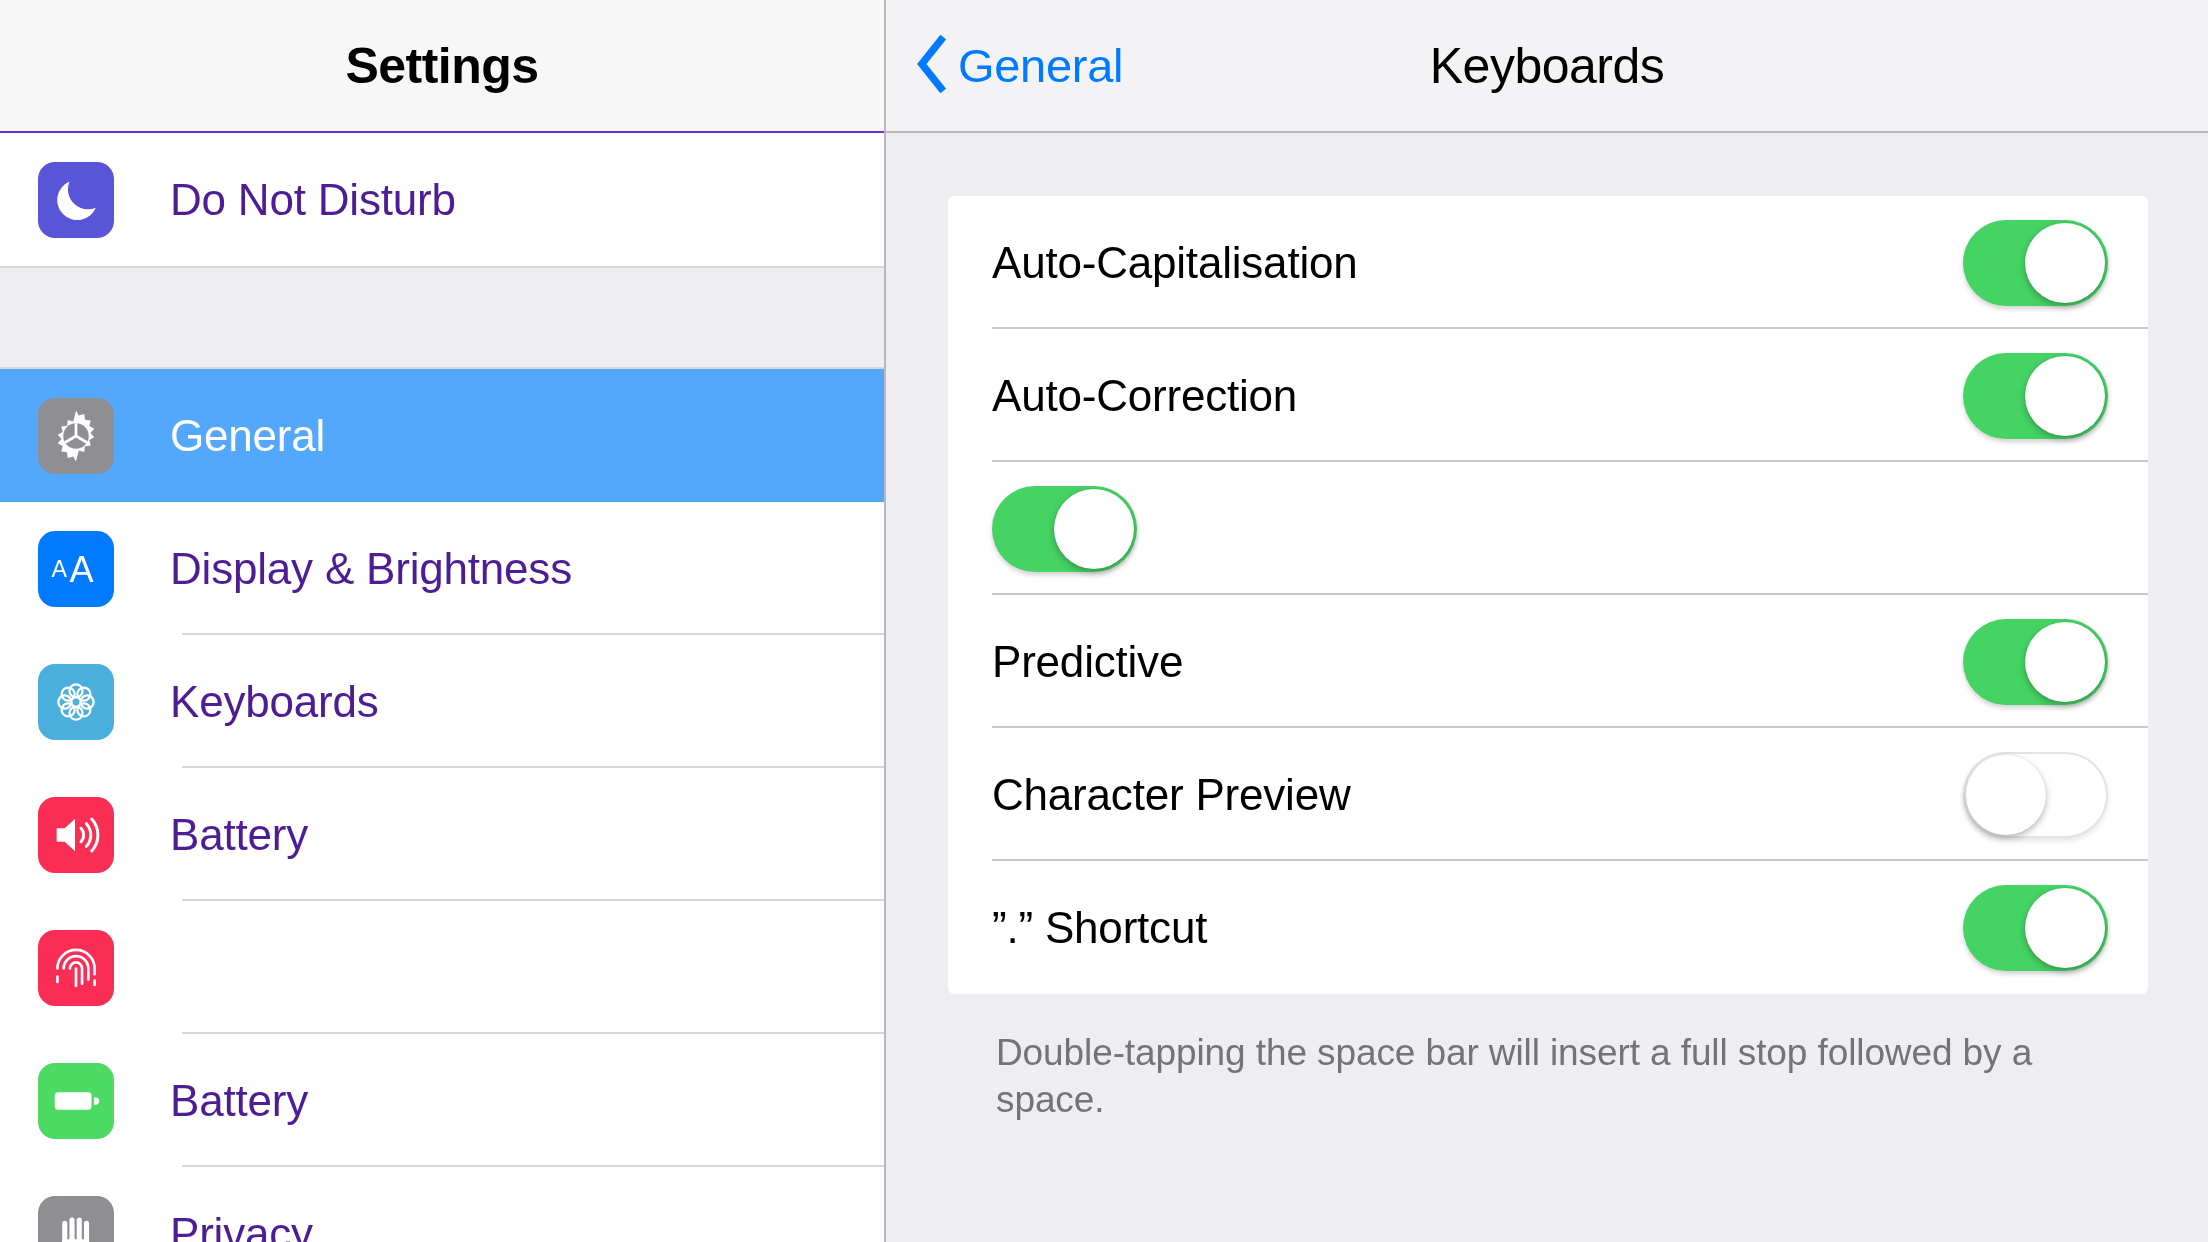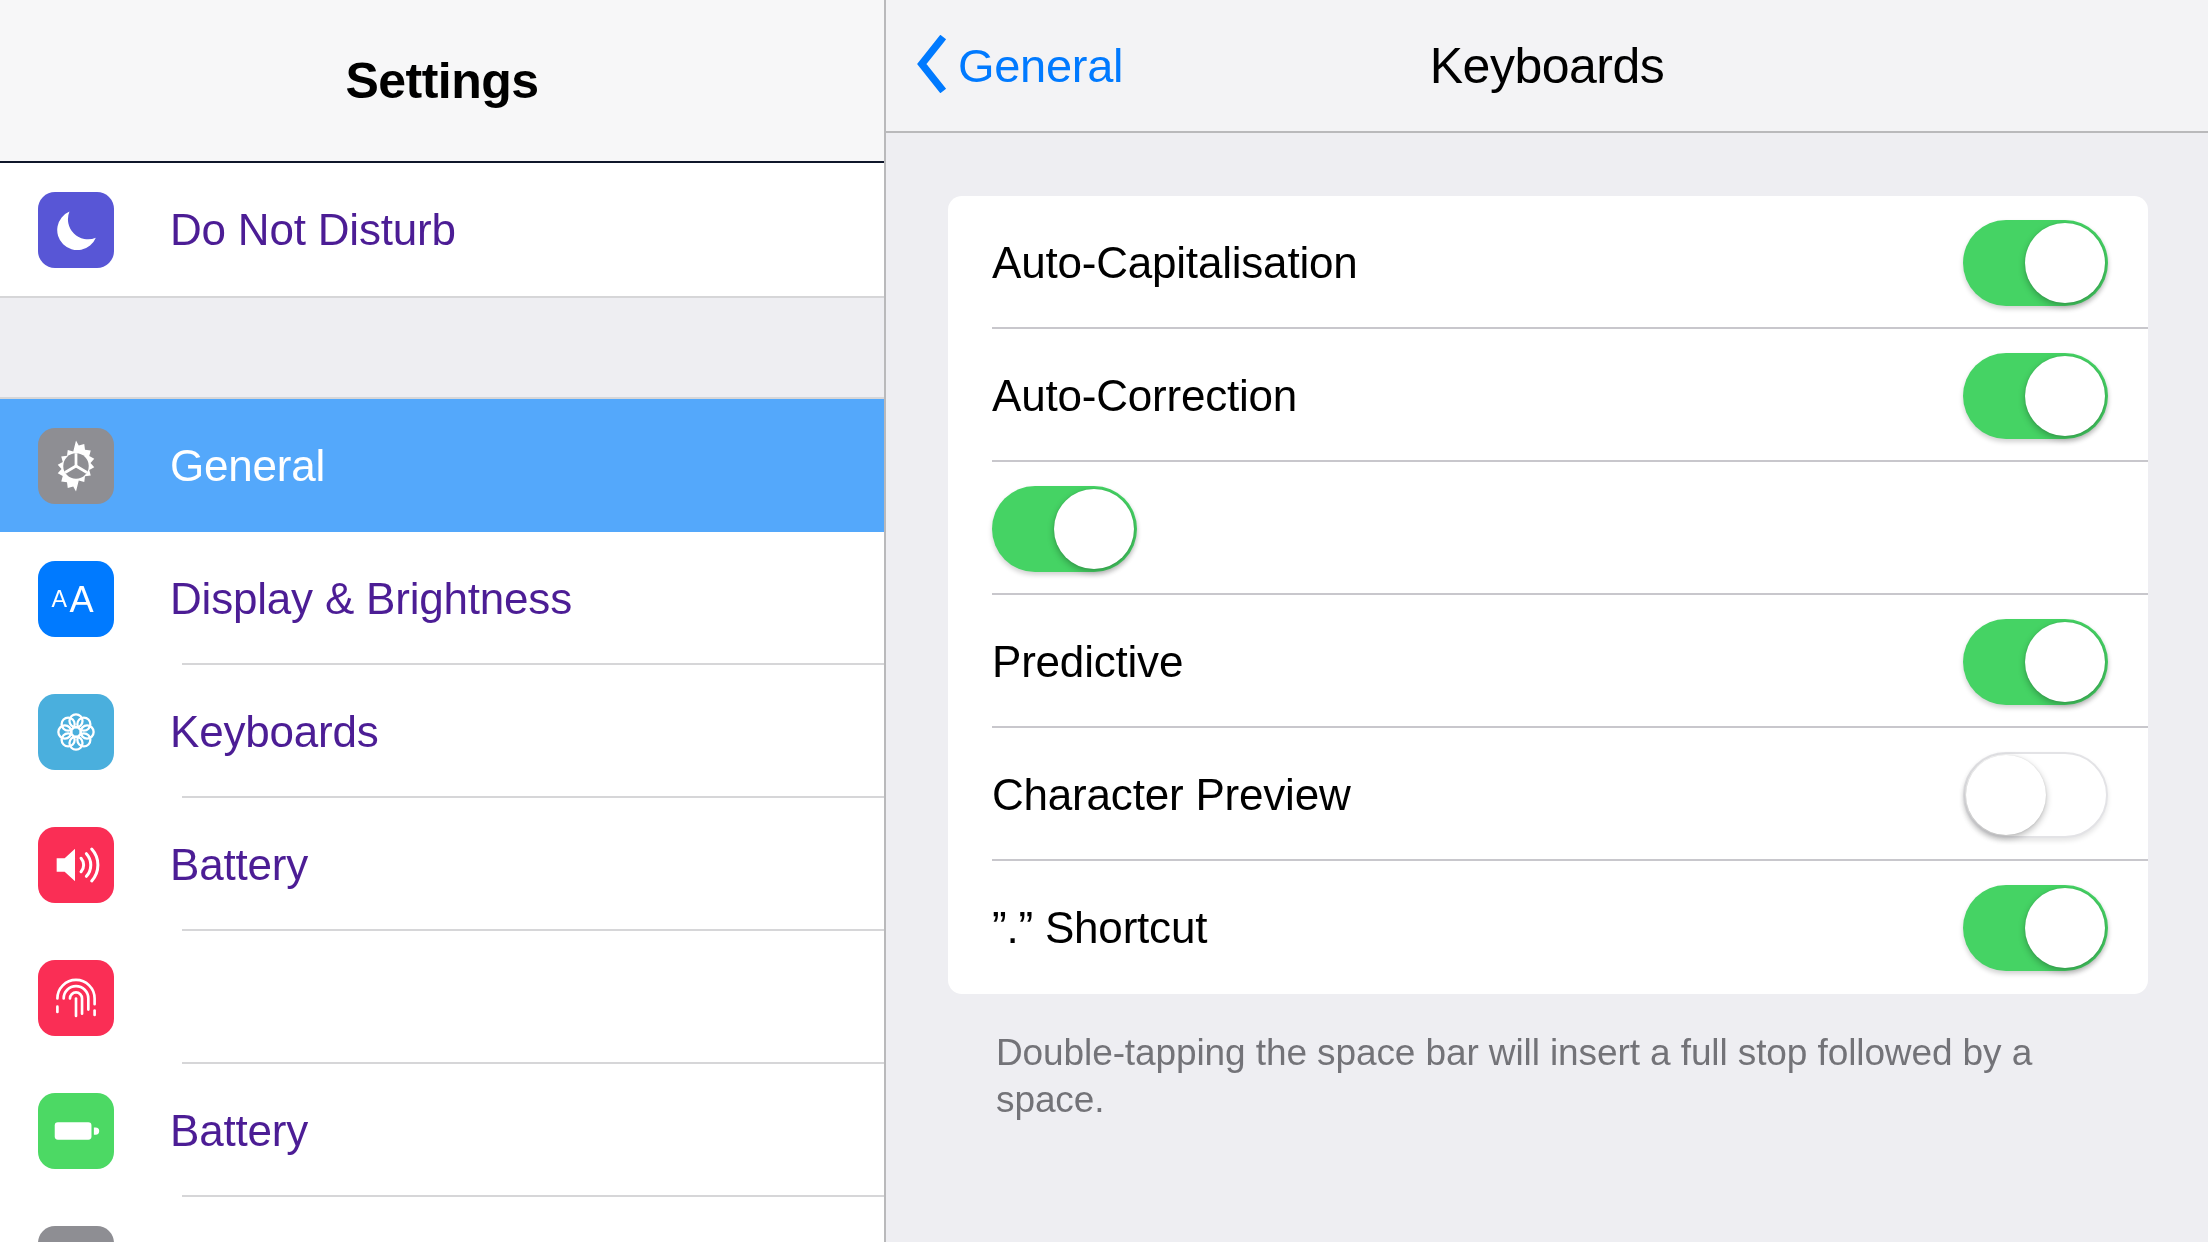--- a/index.html
+++ b/index.html
@@ -13,23 +13,23 @@
 
   
   .sidebar {
     width:886px; height:1242px;
     background:#ffffff;
     border-right:2px solid #b9b9bb;
     display:flex; flex-direction:column;
     position:relative;
   }
   .sidebar-header {
-    height:163px;
+    height:133px;
     background:#f7f7f8;
-    border-bottom:2px solid #0f172a;
+    border-bottom:2px solid #6d28d9;
     display:flex; align-items:center; justify-content:center;
     flex:0 0 auto;
   }
   .sidebar-title {
     font-size:50px; font-weight:bold; color:#000000;
     letter-spacing:-0.5px;
   }
   .sidebar-list { flex:1 1 auto; overflow:hidden; background:#ffffff; }
 
   .srow {
@@ -98,21 +98,21 @@
   }
 
   .detail-body {
     flex:1 1 auto; background:#eeeef2;
     padding:63px 60px 0 62px;
     overflow:hidden;
   }
 
   .card {
     background:#ffffff;
-    border-radius:14px;
+    border-radius:6px;
     overflow:hidden;
   }
   .trow {
     height:133px;
     display:flex; align-items:center;
     padding:0 40px 0 44px;
     position:relative;
   }
   .trow .tsep {
     position:absolute; left:44px; right:0; bottom:0;

